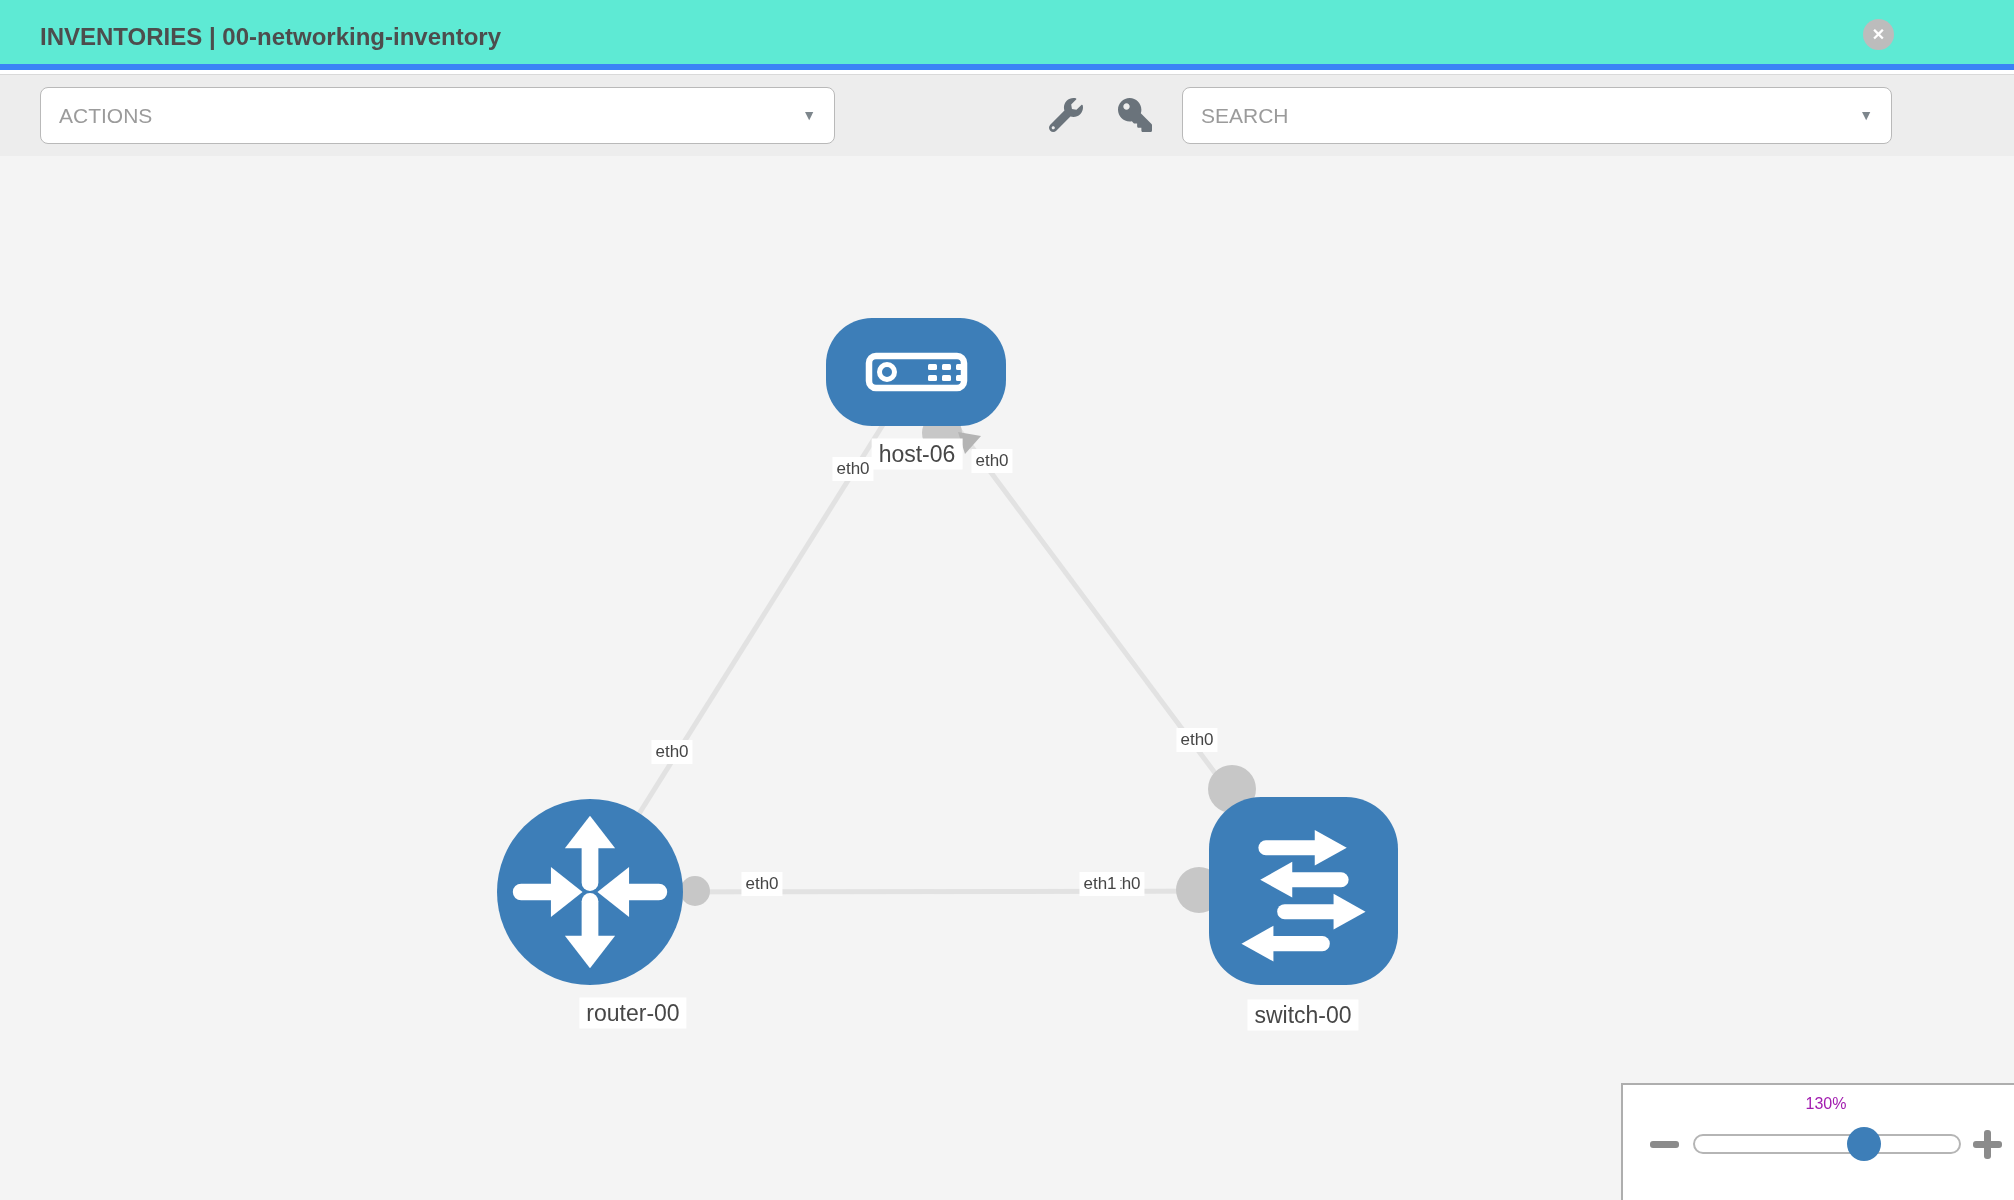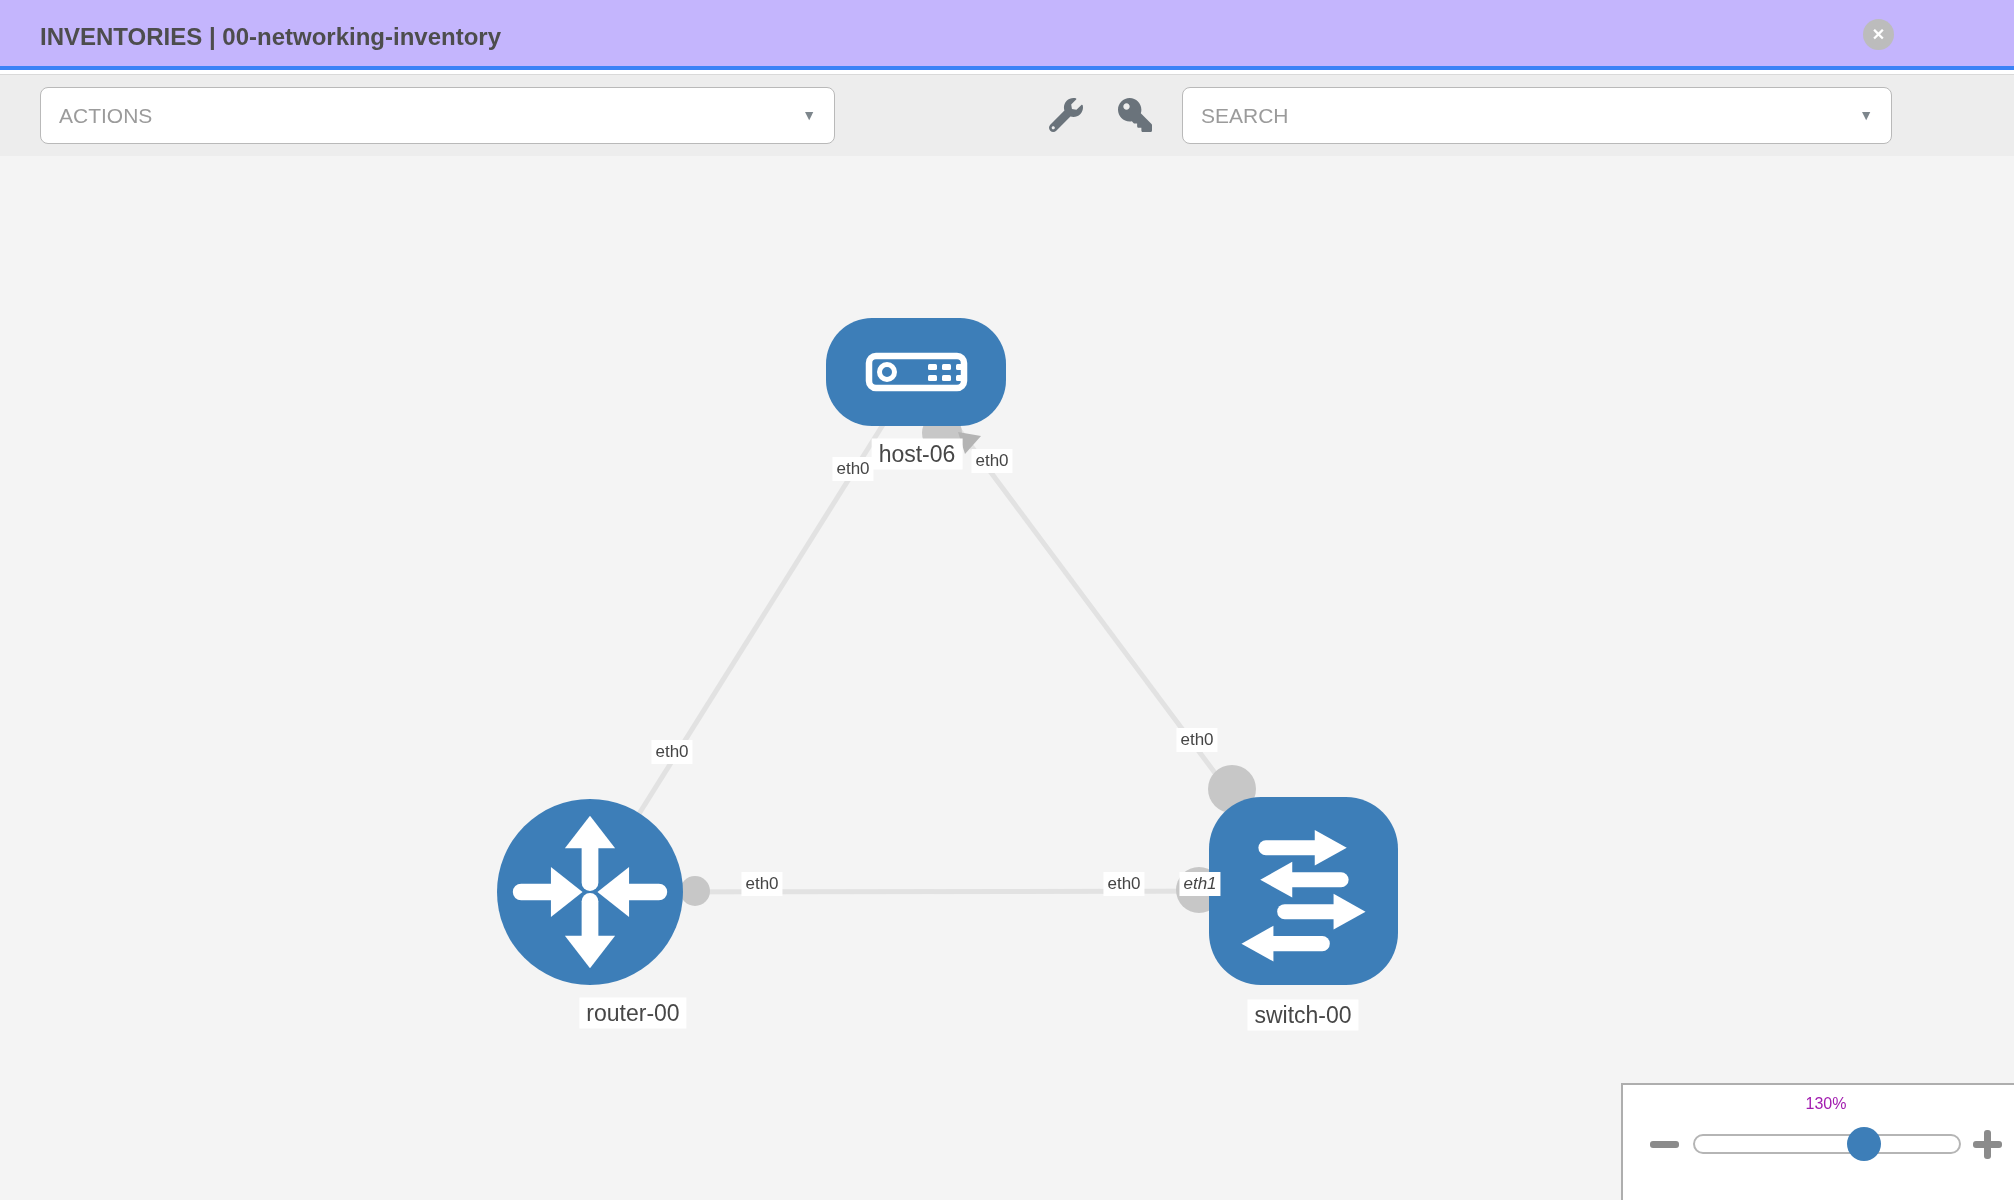--- a/index.html
+++ b/index.html
@@ -2,22 +2,22 @@
 <html><head>
 <meta charset="utf-8">
 <style>
   * { margin:0; padding:0; box-sizing:border-box; }
   html,body { width:2014px; height:1200px; overflow:hidden; background:#ffffff;
               font-family:"Liberation Sans", sans-serif; }
 
   .app { position:relative; width:2014px; height:1200px; }
 
   
-  .hdr { position:absolute; left:0; top:0; width:2014px; height:70px; background:#c4b5fd;
-         border-bottom:4px solid #3b82f6; }
+  .hdr { position:absolute; left:0; top:0; width:2014px; height:70px; background:#5eead4;
+         border-bottom:6px solid #3b82f6; }
   .hdr-title { position:absolute; left:40px; top:0; line-height:74px;
                font-size:24px; font-weight:bold; color:#4d4d4d; }
   .close-btn { position:absolute; left:1863px; top:19px; width:31px; height:31px;
                border-radius:50%; background:#bcbcbc; color:#fff; text-align:center;
                line-height:31px; font-size:16px; font-weight:bold; cursor:pointer; }
 
   
   .tbar { position:absolute; left:0; top:74px; width:2014px; height:100px; background:#ededed;
           border-top:1px solid #d9d9d9; border-bottom:1px solid #d2d2d2; }
   .selbox { position:absolute; top:12px; height:57px; background:#fff;
@@ -147,21 +147,21 @@
         </g>
       </svg>
     </div>
 
     <div class="if-label" style="left:853px;  top:313px;">eth0</div>
     <div class="if-label" style="left:672px;  top:596px;">eth0</div>
     <div class="if-label" style="left:992px;  top:305px;">eth0</div>
     <div class="if-label" style="left:1197px; top:584px;">eth0</div>
     <div class="if-label" style="left:762px;  top:728px;">eth0</div>
     <div class="if-label" style="left:1124px; top:728px; z-index:4;">eth0</div>
-    <div class="if-label" style="left:1200px; top:728px;font-style:italic;">eth1</div>
+    <div class="if-label" style="left:1100px; top:728px;">eth1</div>
 
     <div class="node-label" style="left:917px;  top:298px;">host-06</div>
     <div class="node-label" style="left:590px;  top:857px;margin-left:43px;">router-00</div>
     <div class="node-label" style="left:1303px; top:859px;">switch-00</div>
 
     <div class="zoom-panel">
       <div class="zoom-pct">130%</div>
       <div class="zoom-minus"></div>
       <div class="zoom-track"></div>
       <div class="zoom-thumb"></div>

